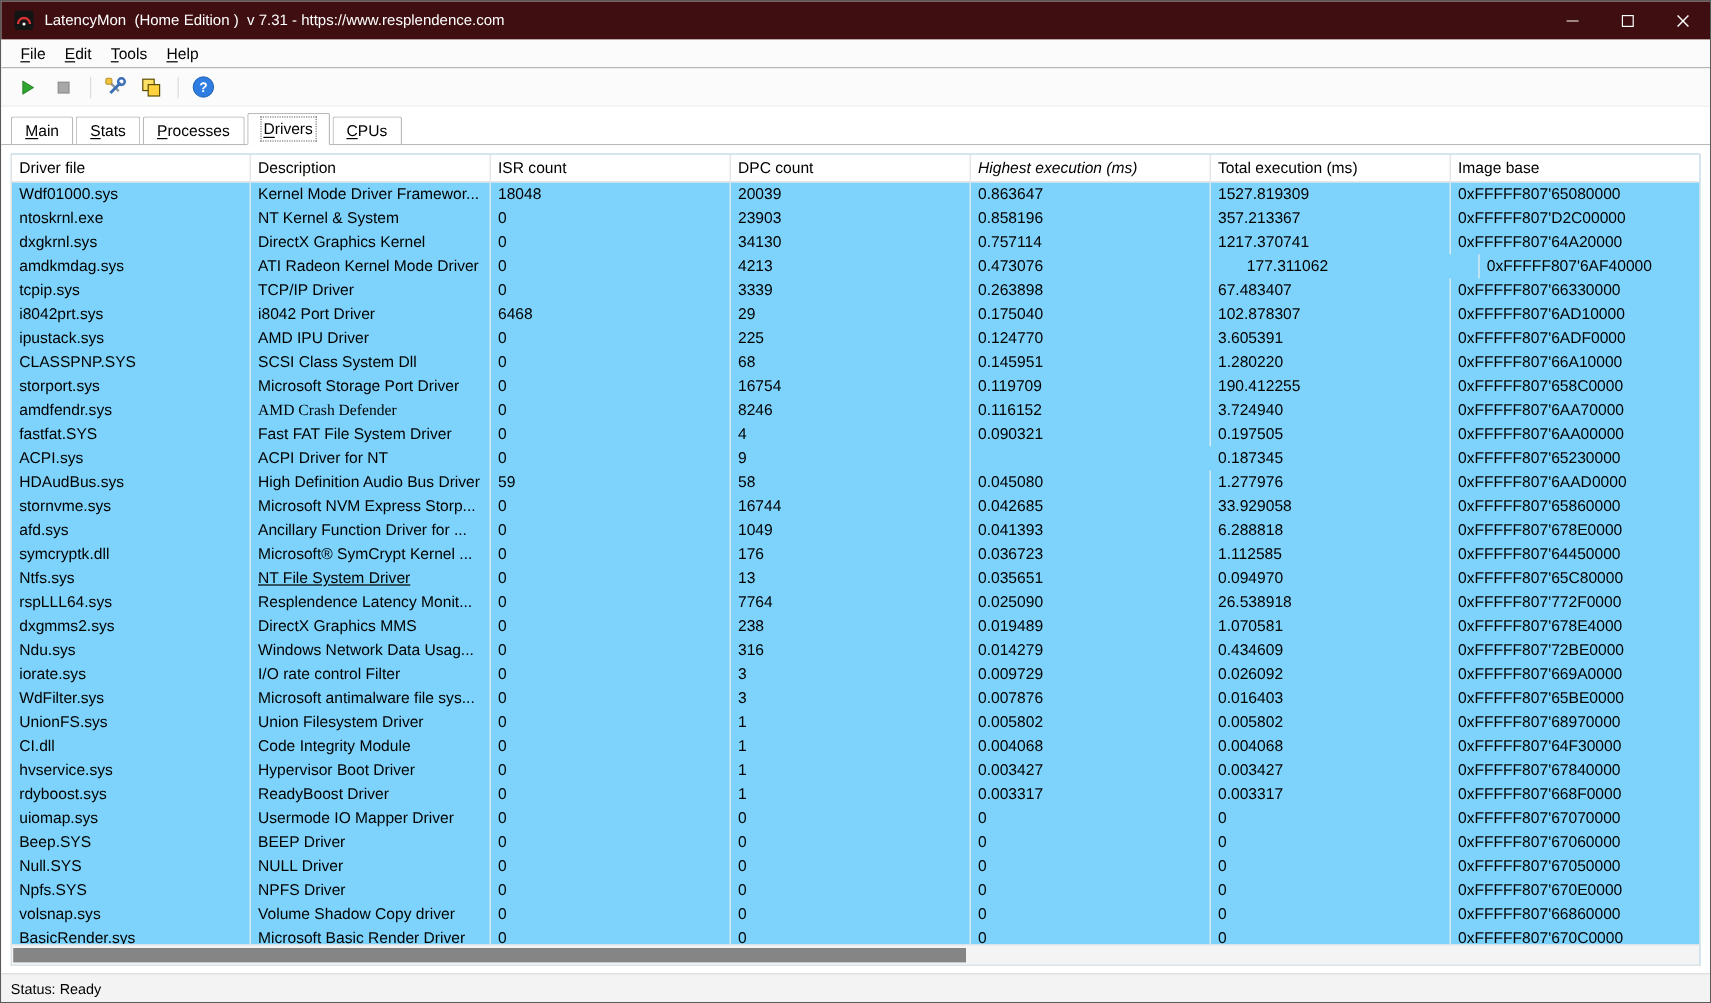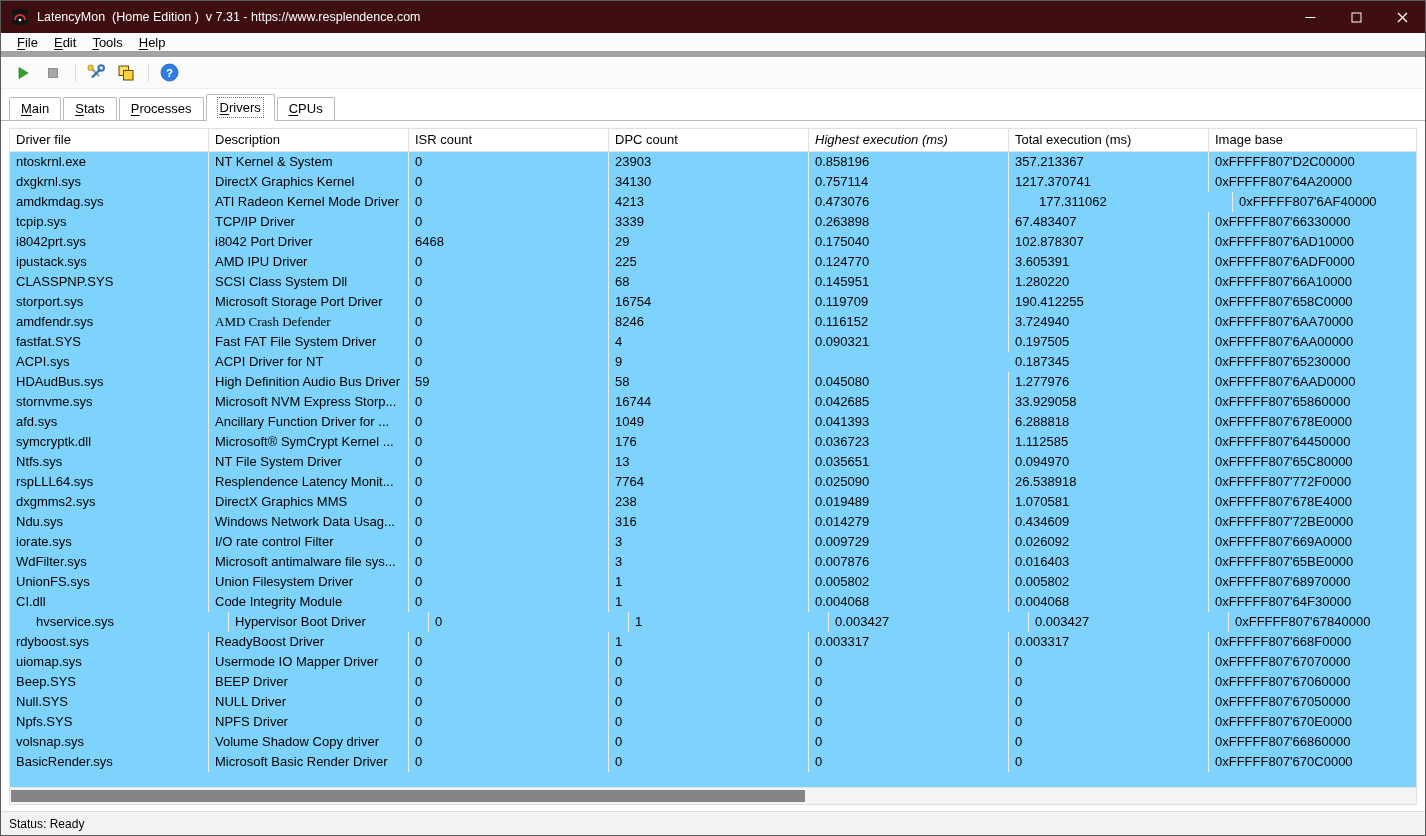--- a/index.html
+++ b/index.html
@@ -25,21 +25,21 @@
     display:flex; align-items:center;
   }
   .app-icon { width:18px; height:18px; margin:0 8px 0 10px; flex:none; display:flex; }
   .title-text { font-size:12.5px; white-space:pre; }
   .win-controls { margin-left:auto; display:flex; height:100%; }
   .win-btn { width:46px; height:100%; display:flex; align-items:center; justify-content:center; cursor:default; }
   
   .menubar {
     height:24px; flex:none;
     background:#fbfbfb;
-    border-bottom:6px solid #a3a3a3;
+    border-bottom:1px solid #a3a3a3;
     display:flex; align-items:center;
     padding-left:8px;
   }
   .menu-item { padding:2px 8px; }
   .menu-item u, .tab u { text-underline-offset:2px; }
   
   .toolbar {
     height:32px; flex:none;
     background:#fbfbfb;
     border-bottom:1px solid #eeeeee;
@@ -220,20 +220,29 @@
           <div class="lv-hcell" style="width: 199px;">Driver file</div>
           <div class="lv-hcell" style="width: 200px;">Description</div>
           <div class="lv-hcell" style="width: 200px;">ISR count</div>
           <div class="lv-hcell" style="width: 200px;">DPC count</div>
           <div class="lv-hcell" style="width: 200px; font-style: italic;">Highest execution (ms)</div>
           <div class="lv-hcell" style="width: 200px;">Total execution (ms)</div>
           <div class="lv-hcell last">Image base</div>
         </div>
       <div class="lv-body">
           <div class="lv-row">
+            <div class="lv-cell" style="width: 199px;">Wdf01000.sys</div>
+            <div class="lv-cell" style="width: 200px;">Kernel Mode Driver Framewor...</div>
+            <div class="lv-cell" style="width: 200px;">18048</div>
+            <div class="lv-cell" style="width: 200px;">20039</div>
+            <div class="lv-cell" style="width: 200px;">0.863647</div>
+            <div class="lv-cell" style="width: 200px;">1527.819309</div>
+            <div class="lv-cell last">0xFFFFF807'65080000</div>
+          </div>
+          <div class="lv-row">
             <div class="lv-cell" style="width: 199px;">ntoskrnl.exe</div>
             <div class="lv-cell" style="width: 200px;">NT Kernel &amp; System</div>
             <div class="lv-cell" style="width: 200px;">0</div>
             <div class="lv-cell" style="width: 200px;">23903</div>
             <div class="lv-cell" style="width: 200px;">0.858196</div>
             <div class="lv-cell" style="width: 200px;">357.213367</div>
             <div class="lv-cell last">0xFFFFF807'D2C00000</div>
           </div>
           <div class="lv-row">
             <div class="lv-cell" style="width: 199px;">dxgkrnl.sys</div>
@@ -356,21 +365,21 @@
             <div class="lv-cell" style="width: 199px;">symcryptk.dll</div>
             <div class="lv-cell" style="width: 200px;">Microsoft® SymCrypt Kernel ...</div>
             <div class="lv-cell" style="width: 200px;">0</div>
             <div class="lv-cell" style="width: 200px;">176</div>
             <div class="lv-cell" style="width: 200px;">0.036723</div>
             <div class="lv-cell" style="width: 200px;">1.112585</div>
             <div class="lv-cell last">0xFFFFF807'64450000</div>
           </div>
           <div class="lv-row">
             <div class="lv-cell" style="width: 199px;">Ntfs.sys</div>
-            <div class="lv-cell" style="width: 200px;">NT File System Driver</div>
+            <div class="lv-cell" style="width: 200px; text-decoration: underline;">NT File System Driver</div>
             <div class="lv-cell" style="width: 200px;">0</div>
             <div class="lv-cell" style="width: 200px;">13</div>
             <div class="lv-cell" style="width: 200px;">0.035651</div>
             <div class="lv-cell" style="width: 200px;">0.094970</div>
             <div class="lv-cell last">0xFFFFF807'65C80000</div>
           </div>
           <div class="lv-row">
             <div class="lv-cell" style="width: 199px;">rspLLL64.sys</div>
             <div class="lv-cell" style="width: 200px;">Resplendence Latency Monit...</div>
             <div class="lv-cell" style="width: 200px;">0</div>
@@ -427,21 +436,21 @@
           <div class="lv-row">
             <div class="lv-cell" style="width: 199px;">CI.dll</div>
             <div class="lv-cell" style="width: 200px;">Code Integrity Module</div>
             <div class="lv-cell" style="width: 200px;">0</div>
             <div class="lv-cell" style="width: 200px;">1</div>
             <div class="lv-cell" style="width: 200px;">0.004068</div>
             <div class="lv-cell" style="width: 200px;">0.004068</div>
             <div class="lv-cell last">0xFFFFF807'64F30000</div>
           </div>
           <div class="lv-row">
-            <div class="lv-cell" style="width: 199px; margin-left: 20px;">hvservice.sys</div>
+            <div class="lv-cell" style="width: 199px;">hvservice.sys</div>
             <div class="lv-cell" style="width: 200px;">Hypervisor Boot Driver</div>
             <div class="lv-cell" style="width: 200px;">0</div>
             <div class="lv-cell" style="width: 200px;">1</div>
             <div class="lv-cell" style="width: 200px;">0.003427</div>
             <div class="lv-cell" style="width: 200px;">0.003427</div>
             <div class="lv-cell last">0xFFFFF807'67840000</div>
           </div>
           <div class="lv-row">
             <div class="lv-cell" style="width: 199px;">rdyboost.sys</div>
             <div class="lv-cell" style="width: 200px;">ReadyBoost Driver</div>

